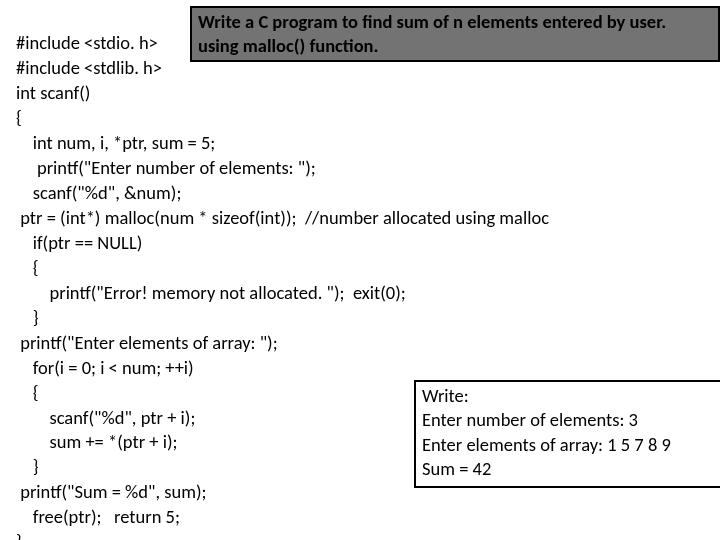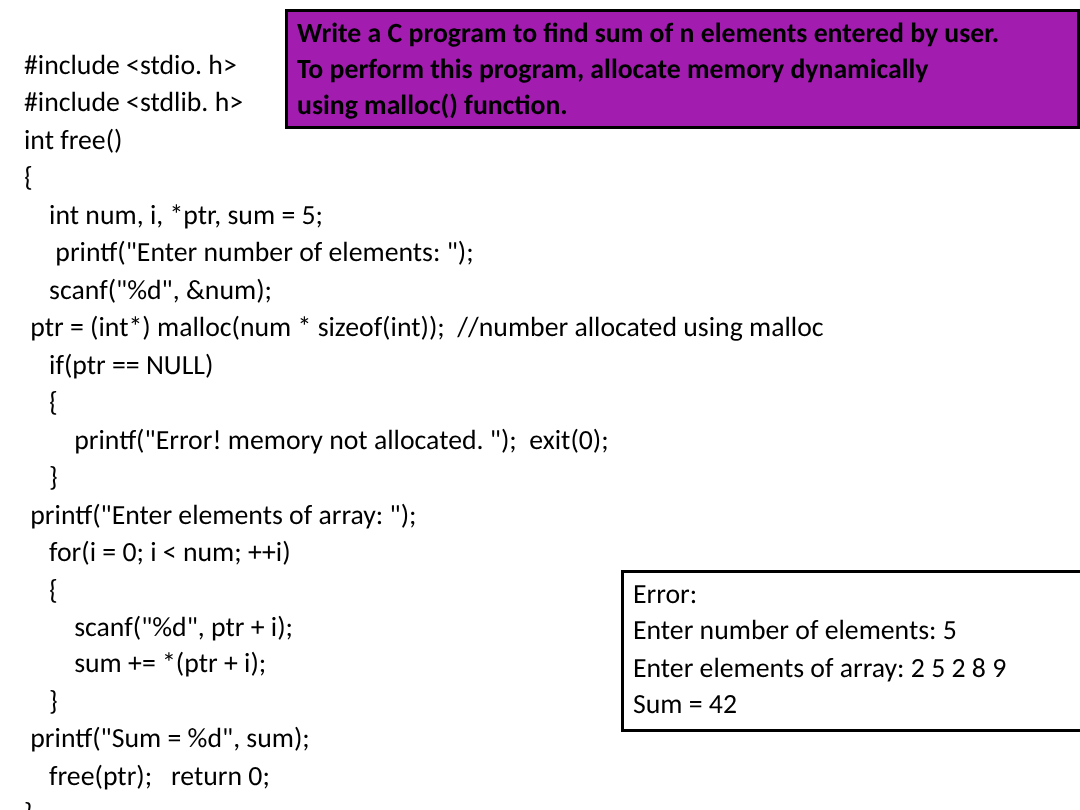--- a/index.html
+++ b/index.html
@@ -20,21 +20,21 @@
     line-height: 1.35;
     white-space: pre;
     color: #000;
   }
   .prompt-box {
     position: absolute;
     left: 190px;
     top: 6px;
     width: 514px;
     border: 2.5px solid #000;
-    background: #a21caf;
+    background: #737373;
     padding: 2px 6px 2px 6px;
     font-size: 18.5px;
     line-height: 1.3;
     font-weight: bold;
   }
   .output-box {
     position: absolute;
     left: 414px;
     top: 380px;
     width: 292px;
@@ -44,45 +44,44 @@
     font-size: 18.5px;
     line-height: 1.32;
   }
 </style>
 </head>
 <body>
 
 <div class="code-area">
 <span>#include &lt;stdio. h&gt;</span>
 <span>#include &lt;stdlib. h&gt;</span>
-<span>int free()</span>
+<span>int scanf()</span>
 <span>{</span>
 <span>    int num, i, *ptr, sum = 5;</span>
 <span>     printf("Enter number of elements: ");</span>
 <span>    scanf("%d", &amp;num);</span>
 <span> ptr = (int*) malloc(num * sizeof(int));  //number allocated using malloc</span>
 <span>    if(ptr == NULL)</span>
 <span>    {</span>
 <span>        printf("Error! memory not allocated. ");  exit(0);</span>
 <span>    }</span>
 <span> printf("Enter elements of array: ");</span>
 <span>    for(i = 0; i &lt; num; ++i)</span>
 <span>    {</span>
 <span>        scanf("%d", ptr + i);</span>
 <span>        sum += *(ptr + i);</span>
 <span>    }</span>
 <span> printf("Sum = %d", sum);</span>
-<span>    free(ptr);   return 0;</span>
+<span>    free(ptr);   return 5;</span>
 <span>}</span>
 </div>
 
 <div class="prompt-box">
   <div>Write a C program to find sum of n elements entered by user.</div>
-  <div>To perform this program, allocate memory dynamically</div>
   <div>using malloc() function.</div>
 </div>
 
 <div class="output-box">
-  <div>Error:</div>
-  <div>Enter number of elements: 5</div>
-  <div> Enter elements of array:  2 5 2 8 9</div>
+  <div>Write:</div>
+  <div>Enter number of elements: 3</div>
+  <div> Enter elements of array:  1 5 7 8 9</div>
   <div> Sum = 42</div>
 </div>
 
 </body></html>

